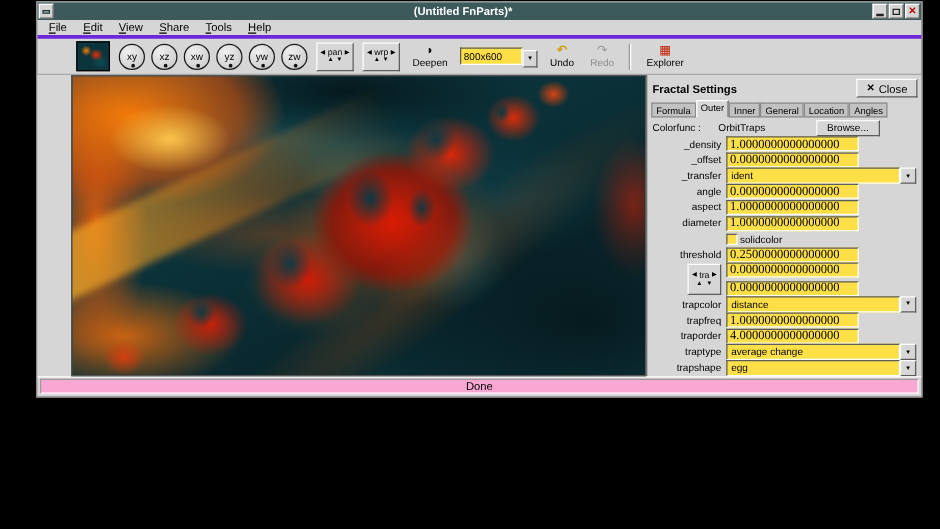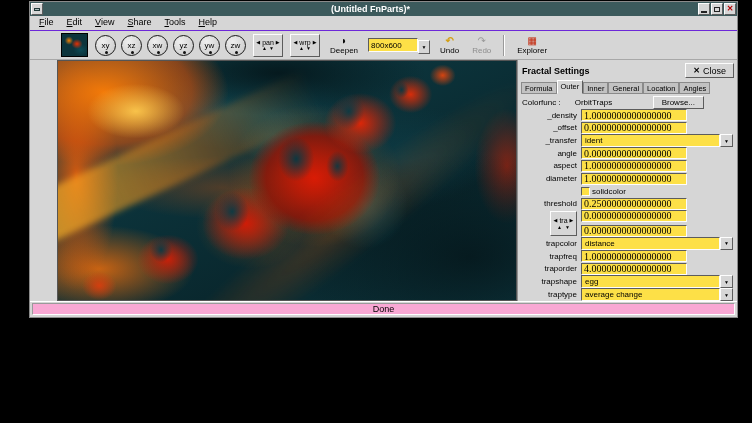--- a/index.html
+++ b/index.html
@@ -11,21 +11,21 @@
   
   .titlebar{height:14px;background:#3c5a5c;display:flex;align-items:center;padding:0 1px;gap:1px;flex:0 0 auto}
   .title{flex:1;text-align:center;color:#fff;font-size:9px;font-weight:bold;line-height:13px;white-space:nowrap;overflow:hidden}
   .tb-btn{width:12px;height:12px;display:flex;align-items:center;justify-content:center;flex:0 0 auto;cursor:default}
   .glyph-menu{width:6px;height:3px;background:#aebebe;border:1px solid #203838}
   .glyph-min{width:6px;height:2px;background:#222;margin-top:6px}
   .glyph-max{width:6px;height:5px;border:1px solid #222}
   .glyph-close{color:#b40000;font-size:8px;font-weight:bold;line-height:1}
 
   
-  .menubar{height:15px;display:flex;align-items:flex-start;padding-left:3px;border-bottom:1px solid #6d28d9;flex:0 0 auto}
+  .menubar{height:15px;display:flex;align-items:flex-start;padding-left:3px;border-bottom:3px solid #6d28d9;flex:0 0 auto}
   .menu-item{display:inline-block;font-size:9px;padding:1px 7px 1px 6px;color:#000}
   .menu-item::first-letter{text-decoration:underline}
 
   
   .toolbar{height:29px;display:flex;align-items:center;padding-left:31px;gap:7px;border-bottom:1px solid #a8a8a8;flex:0 0 auto}
   .thumb{width:27px;height:24px;border:1px solid #000;background-color:#0c343c;
     background-image:
       radial-gradient(8px 7px at 60% 45%, #e33005, rgba(227,48,5,0) 70%),
       radial-gradient(6px 6px at 28% 30%, #f08005, rgba(240,128,5,0) 70%),
       radial-gradient(10px 8px at 75% 72%, #0d4a55, rgba(13,74,85,0) 75%)}
@@ -330,33 +330,33 @@
       </div>
       <div class="prow">
         <span class="plabel">trapfreq</span>
         <input class="pfield bevel-in" readonly="" value="1.0000000000000000" style="">
       </div>
       <div class="prow">
         <span class="plabel">traporder</span>
         <input class="pfield bevel-in" readonly="" value="4.0000000000000000" style="">
       </div>
       <div class="prow">
+        <span class="plabel">traptype</span>
+        <div class="combo">
+          <span class="combo-val bevel-in">average change</span>
+          <span class="combo-btn bevel-out">▼</span>
+        </div>
+      </div>
+      <div class="prow">
         <span class="plabel">trapshape</span>
         <div class="combo">
           <span class="combo-val bevel-in">egg</span>
           <span class="combo-btn bevel-out">▼</span>
         </div>
       </div>
-      <div class="prow">
-        <span class="plabel">traptype</span>
-        <div class="combo">
-          <span class="combo-val bevel-in">average change</span>
-          <span class="combo-btn bevel-out">▼</span>
-        </div>
-      </div>
     </div>
   </div>
 
   <div class="statusbar">
     <div class="status-inner">Done</div>
   </div>
 
 </div>
 
 </body></html>

